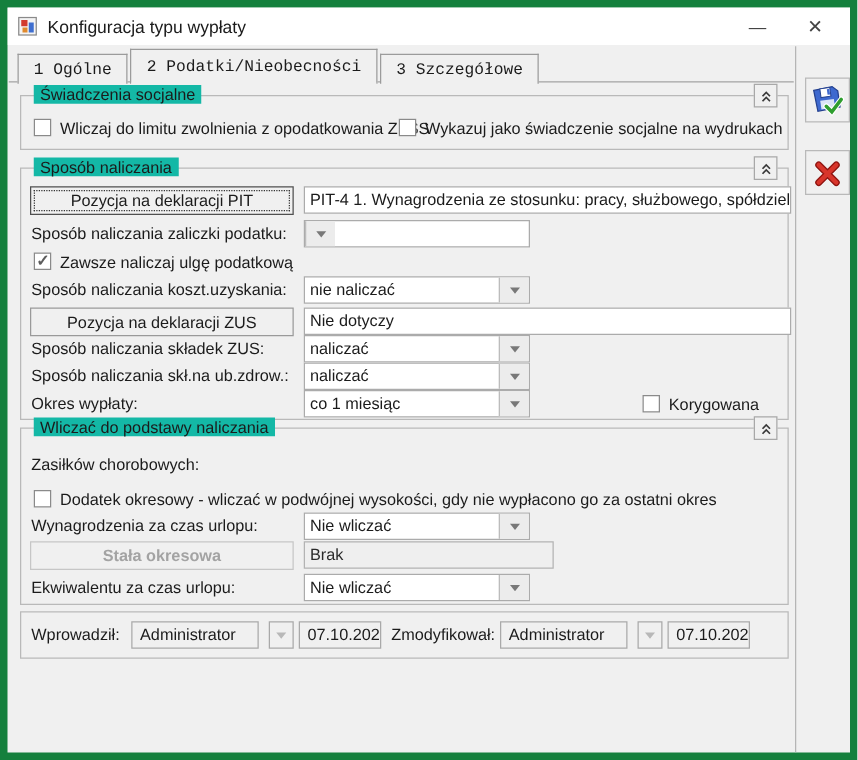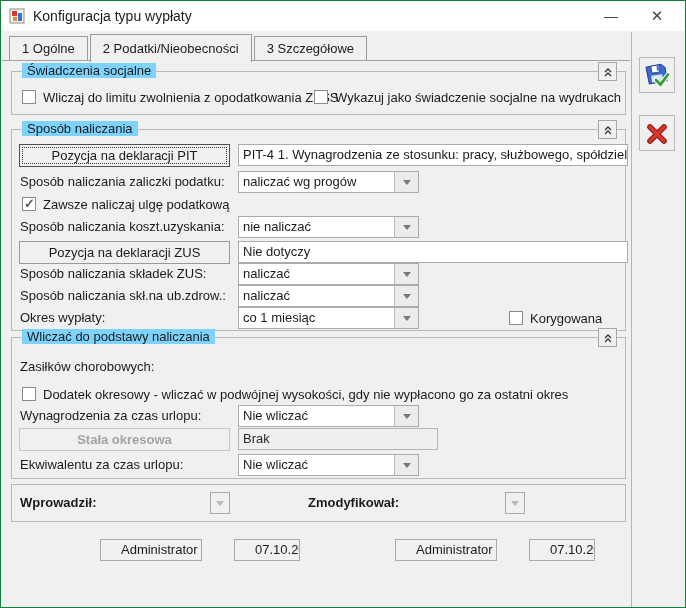--- a/index.html
+++ b/index.html
@@ -1,43 +1,43 @@
 <!DOCTYPE html>
 <html><head>
 <meta charset="utf-8">
 <style>
   * { box-sizing: border-box; margin: 0; padding: 0; }
   html,body { width:686px; height:608px; }
   body { font-family:"Liberation Sans", sans-serif; font-size:13px; color:#1b1b1b; background:#fff; }
 
   .window { position:relative; width:686px; height:608px; background:#f0f0f0;
-            border:1px solid #15803d; overflow:hidden; }
+            border:6px solid #15803d; overflow:hidden; }
 
   
   .titlebar { position:absolute; top:0; left:0; right:0; height:30px; background:#fff;
               display:flex; align-items:center; padding-left:8px; }
   .title-icon { width:16px; height:16px; margin-right:8px; flex:0 0 auto; }
   .title-text { font-size:14px; color:#1b1b1b; white-space:nowrap; }
   .win-btn { position:absolute; top:0; width:40px; height:29px; display:flex;
              align-items:center; justify-content:center; color:#444; cursor:default; }
   .btn-min { right:54px; font-size:14px; }
   .btn-close { right:8px; font-size:15px; }
 
   
   .tabline { position:absolute; top:59px; left:1px; width:628px; border-top:1px solid #a3a3a3; z-index:1; }
-  .tabstrip { position:absolute; top:33px; left:8px; height:28px; display:flex; align-items:center; z-index:2; }
+  .tabstrip { position:absolute; top:33px; left:8px; height:28px; display:flex; align-items:flex-end; z-index:2;font-family:Liberation Mono, monospace; }
   .tab { border:1px solid #9b9b9b; border-bottom:none; background:#f0f0f0;
          padding:0 12px; height:24px; line-height:23px; white-space:nowrap; margin-right:2px; }
   .tab.active { height:28px; line-height:27px; background:#f0f0f0; position:relative; }
   .tab.active::after { content:""; position:absolute; left:0; right:0; bottom:-1px; height:2px; background:#f0f0f0; }
   .tab-label::first-letter { text-decoration: underline; }
 
   
   .group { position:absolute; left:10px; width:615px; border:1px solid #b9b9b9; }
-  .group-title { position:absolute; top:-9px; left:10px; background:#7dd3fc; padding:0 5px; white-space:nowrap; }
+  .group-title { position:absolute; top:-9px; left:10px; background:#14b8a6; padding:0 5px; white-space:nowrap; }
   .collapse-btn { position:absolute; top:-10px; right:8px; width:19px; height:19px;
                   border:1px solid #a8a8a8; background:#f0f0f0;
                   display:flex; align-items:center; justify-content:center; }
 
   .flabel { position:absolute; left:8px; height:22px; line-height:22px; white-space:nowrap; }
 
   .push-btn { position:absolute; left:7px; width:211px; height:23px; background:#f0f0f0;
               border:1px solid #9a9a9a; text-align:center; line-height:21px; white-space:nowrap; }
   .push-btn.focused { border:1px solid #4f4f4f; outline:1px dotted #333; outline-offset:-4px; }
   .push-btn.disabled { border:1px solid #c6c6c6; color:#a3a3a3; }
@@ -55,26 +55,26 @@
                 border-right:4px solid transparent; border-top:5px solid #787878; }
 
   .cbrow { position:absolute; display:flex; align-items:center; gap:7px; height:16px; white-space:nowrap; }
   .cb-box { width:14px; height:14px; border:1px solid #8a8a8a; background:#fff; position:relative; flex:0 0 auto; }
   .cb-box.checked::after { content:"✓"; position:absolute; left:1px; top:-2px;
                            font-size:13px; color:#5c5c5c; font-weight:bold; }
 
   
   .footer { position:absolute; left:10px; top:483px; width:615px; height:38px; border:1px solid #b9b9b9; }
   .ro-field { position:absolute; top:7px; height:22px; line-height:20px; border:1px solid #a9a9a9;
-              background:#f0f0f0; padding:0 20px; white-space:nowrap; overflow:hidden;margin-top:47px; }
+              background:#f0f0f0; padding:0 6px; white-space:nowrap; overflow:hidden; }
   .ro-date { text-align:right; }
   .mini-btn { position:absolute; top:7px; width:20px; height:22px; border:1px solid #a9a9a9;
               background:#f0f0f0; display:flex; align-items:center; justify-content:center; }
   .mini-btn .arrow-down { border-top-color:#b8b8b8; }
-  .flabel-footer { position:absolute; top:7px; height:22px; line-height:22px; white-space:nowrap;font-weight:bold; }
+  .flabel-footer { position:absolute; top:7px; height:22px; line-height:22px; white-space:nowrap; }
 
   
   .side-sep { position:absolute; left:630px; top:31px; bottom:0; width:0; border-left:1px solid #b5b5b5; }
   .tool-btn { position:absolute; left:638px; width:36px; height:36px; border:1px solid #b9b9b9;
               background:#f0f0f0; display:flex; align-items:center; justify-content:center; }
 </style>
 </head>
 <body>
 
 <div class="window">
@@ -127,21 +127,20 @@
       <svg width="12" height="12" viewBox="0 0 12 12">
         <path d="M3 6 L6 3 L9 6 M3 10 L6 7 L9 10" stroke="#3a3a3a" stroke-width="1.4" fill="none"></path>
       </svg>
     </div>
 
     <div class="push-btn focused" style="top:14px;">Pozycja na deklaracji PIT</div>
     <div class="text-input" style="top:14px;">PIT-4 1. Wynagrodzenia ze stosunku: pracy, służbowego, spółdzielczego i z</div>
 
     <span class="flabel" style="top:41px;">Sposób naliczania zaliczki podatku:</span>
     <div class="combo" style="top:41px;">
-      <span class="combo-text">naliczać wg progów</span>
       <span class="combo-btn">
           <span class="arrow-down"></span>
         </span>
     </div>
 
     <div class="cbrow" style="left:10px; top:66px;">
       <span class="cb-box checked"></span>
       <span>Zawsze naliczaj ulgę podatkową</span>
     </div>
 

